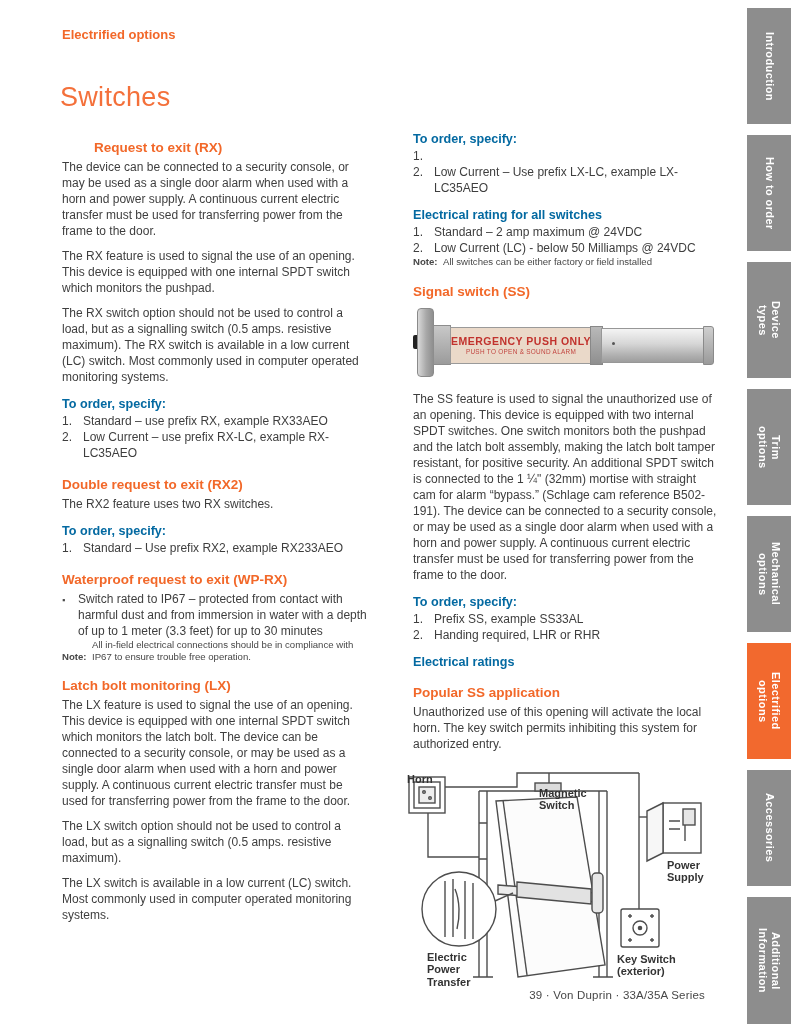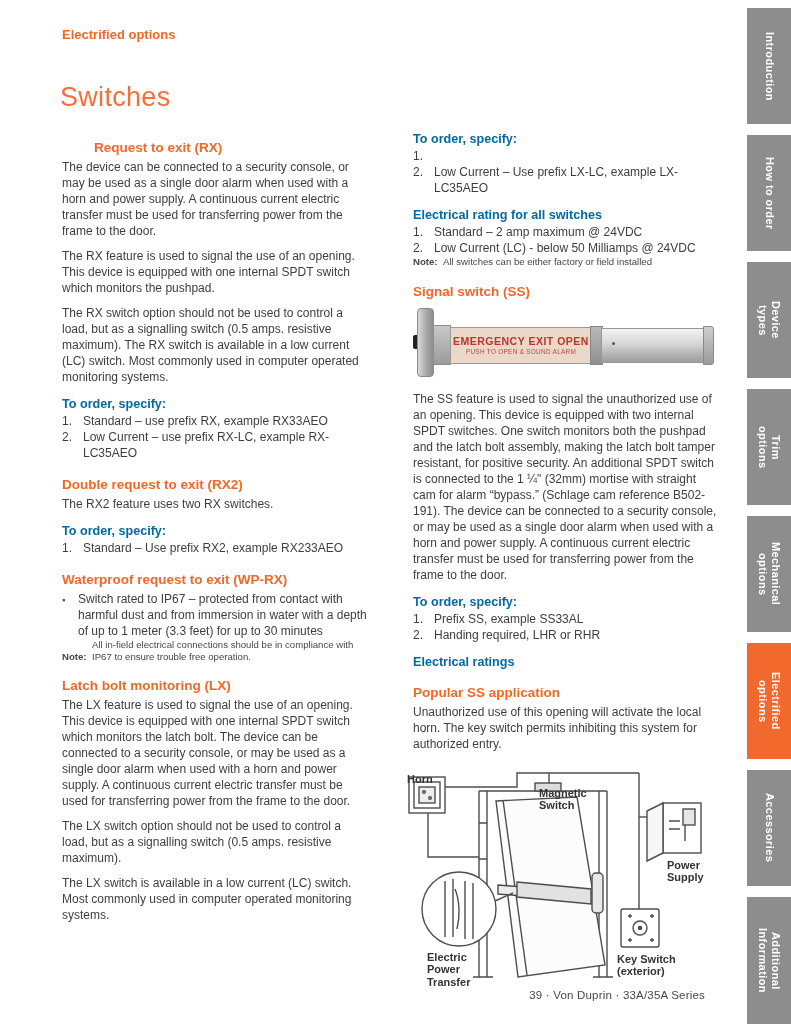--- a/index.html
+++ b/index.html
@@ -122,21 +122,21 @@
     <span>All switches can be either factory or field installed</span>
   </div>
 
   <div class="h-orange">Signal switch (SS)</div>
 
   <div class="device">
     <div class="dev-knob"></div>
     <div class="dev-stile"></div>
     <div class="dev-head"></div>
     <div class="dev-plate">
-      <span class="dev-l1">EMERGENCY  EXIT  OPEN</span>
+      <span class="dev-l1">EMERGENCY  PUSH  ONLY</span>
       <span class="dev-l2">PUSH TO OPEN &amp; SOUND ALARM</span>
     </div>
     <div class="dev-collar"></div>
     <div class="dev-tube"></div>
     <div class="dev-dot"></div>
     <div class="dev-cap"></div>
   </div>
 
   <p>The SS feature is used to signal the unauthorized use of an opening. This device is equipped with two internal SPDT switches. One switch monitors both the pushpad and the latch bolt assembly, making the latch bolt tamper resistant, for positive security. An additional SPDT switch is connected to the 1 ¼" (32mm) mortise with straight cam for alarm “bypass.” (Schlage cam reference B502-191). The device can be connected to a security console, or may be used as a single door alarm when used with a horn and power supply. A continuous current electric transfer must be used for transferring power from the frame to the door.</p>
 

